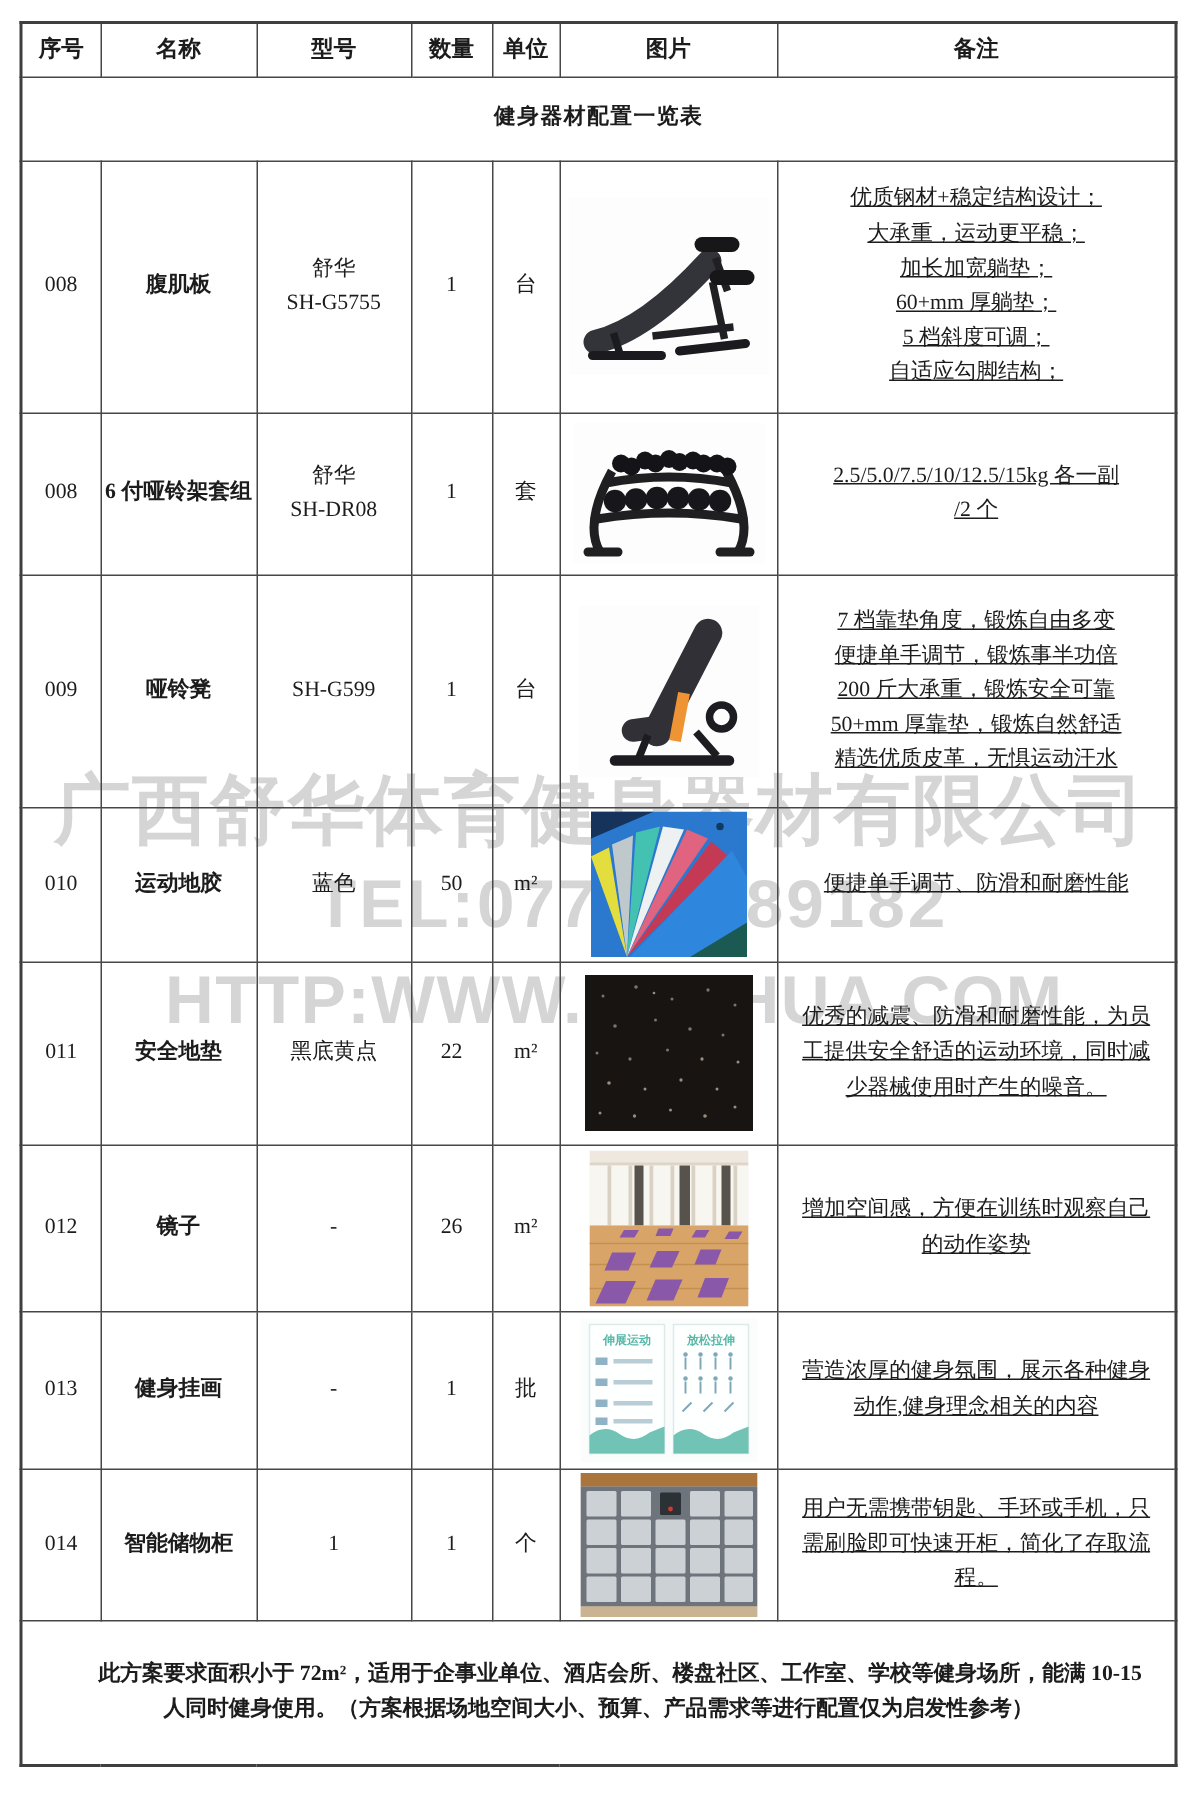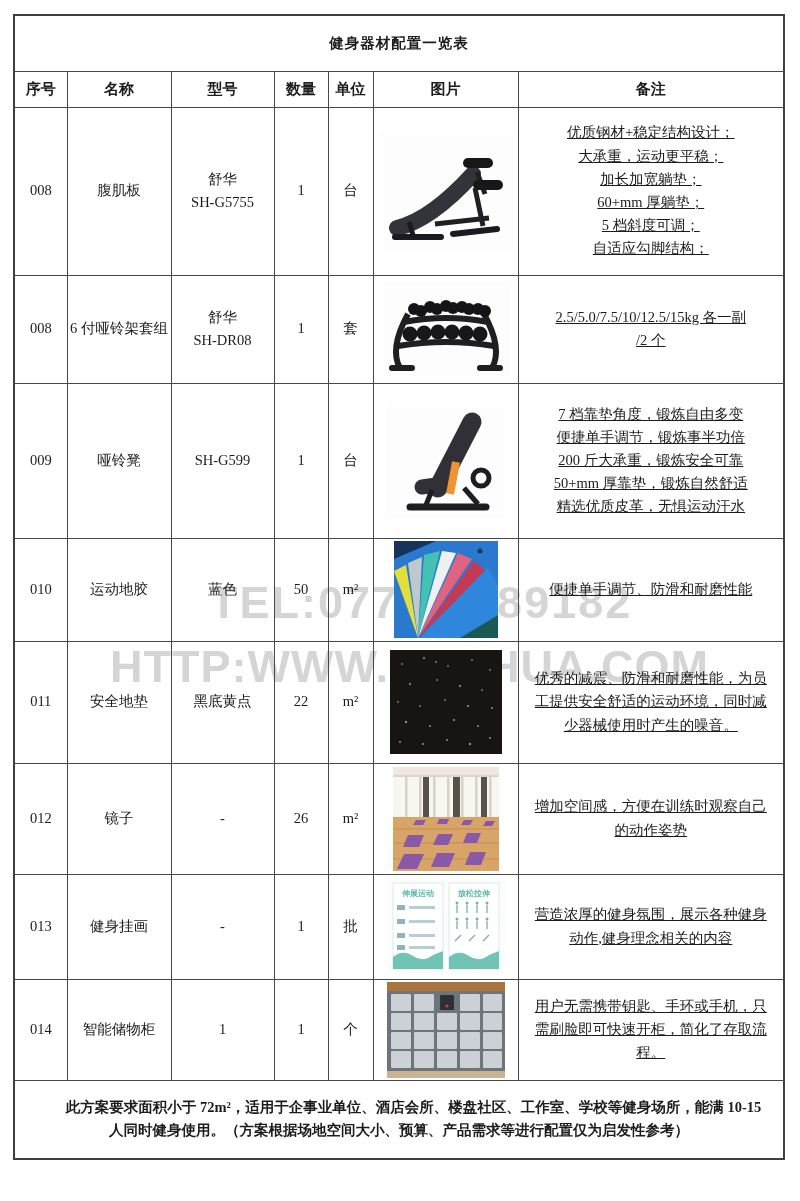--- a/index.html
+++ b/index.html
@@ -12,60 +12,61 @@
   .wm2{left:210px;top:577px;font-size:45px;letter-spacing:2px;}
   .wm3{left:110px;top:641px;font-size:45px;letter-spacing:1px;}
   table.spec{position:absolute;left:13px;top:14px;z-index:1;width:770px;
              border-collapse:collapse;table-layout:fixed;background:transparent;}
   table.spec{border:2px solid #3f3f3f;}
   .spec td,.spec th{border:1.5px solid #474747;padding:0;text-align:center;vertical-align:middle;
              font-size:14.5px;line-height:1.6;white-space:pre-line;background:transparent;}
   .title-cell{font-size:22px;font-weight:bold;letter-spacing:1px;
               font-family:"Liberation Sans","DejaVu Sans",sans-serif;}
   .spec th{font-size:15px;font-weight:bold;}
-  .name-cell{padding:0 5px;}
+  .name-cell{padding:0 5px;font-weight:bold;}
   .model-cell{line-height:2.5;}
   .remark-cell{text-align:left;padding:4px 10px;line-height:1.85;font-size:14.5px;text-decoration:underline;}
   .img-cell{padding:2px;}
   .imgwrap{display:flex;justify-content:center;}
   .footer-cell{text-align:left;padding:2px 12px;font-weight:bold;font-size:15.5px;
                line-height:2.55;text-indent:2em;}
 </style>
 </head>
 <body>
 
 <div class="page">
 
+  <div class="wm wm1">广西舒华体育健身器材有限公司</div>
   <div class="wm wm2">TEL:0771-5889182</div>
   <div class="wm wm3">HTTP:WWW.GXSHUA.COM</div>
 
   <table class="spec">
     <colgroup>
       <col style="width:53px">
         <col style="width:104px">
         <col style="width:103px">
       <col style="width:54px">
         <col style="width:45px">
         <col style="width:145px">
         <col style="width:266px">
     </colgroup>
 
     <tbody>
-        <tr style="height:56px">
-      <td colspan="7" class="title-cell">健身器材配置一览表</td>
-    </tr>
-
-    <tr style="height:36px">
+        <tr style="height:36px">
       <th>序号</th>
       <th>名称</th>
       <th>型号</th>
       <th>数量</th>
       <th>单位</th>
       <th>图片</th>
       <th>备注</th>
+    </tr>
+
+    <tr style="height:56px">
+      <td colspan="7" class="title-cell">健身器材配置一览表</td>
     </tr>
 
     <tr style="height:168px">
       <td>008</td>
       <td class="name-cell">腹肌板</td>
       <td class="model-cell">舒华
 SH-G5755</td>
       <td>1</td>
       <td>台</td>
       <td class="img-cell"><div class="imgwrap">
@@ -355,19 +356,19 @@
           </g>
           <rect x="53" y="13" width="14" height="15" rx="1" fill="#2c3136"></rect>
           <circle cx="60" cy="24" r="1.6" fill="#d03a2f"></circle>
           <rect y="89" width="118" height="7" fill="#c9b393"></rect>
         </svg></div></td>
       <td class="remark-cell">用户无需携带钥匙、手环或手机，只
 需刷脸即可快速开柜，简化了存取流
 程。</td>
     </tr>
 
-    <tr style="height:79px">
+    <tr style="height:97px">
       <td colspan="7" class="footer-cell">此方案要求面积小于 72m²，适用于企事业单位、酒店会所、楼盘社区、工作室、学校等健身场所，能满 10-15
 人同时健身使用。（方案根据场地空间大小、预算、产品需求等进行配置仅为启发性参考）</td>
     </tr>
   </tbody>
     </table>
 </div>
 
 </body></html>

